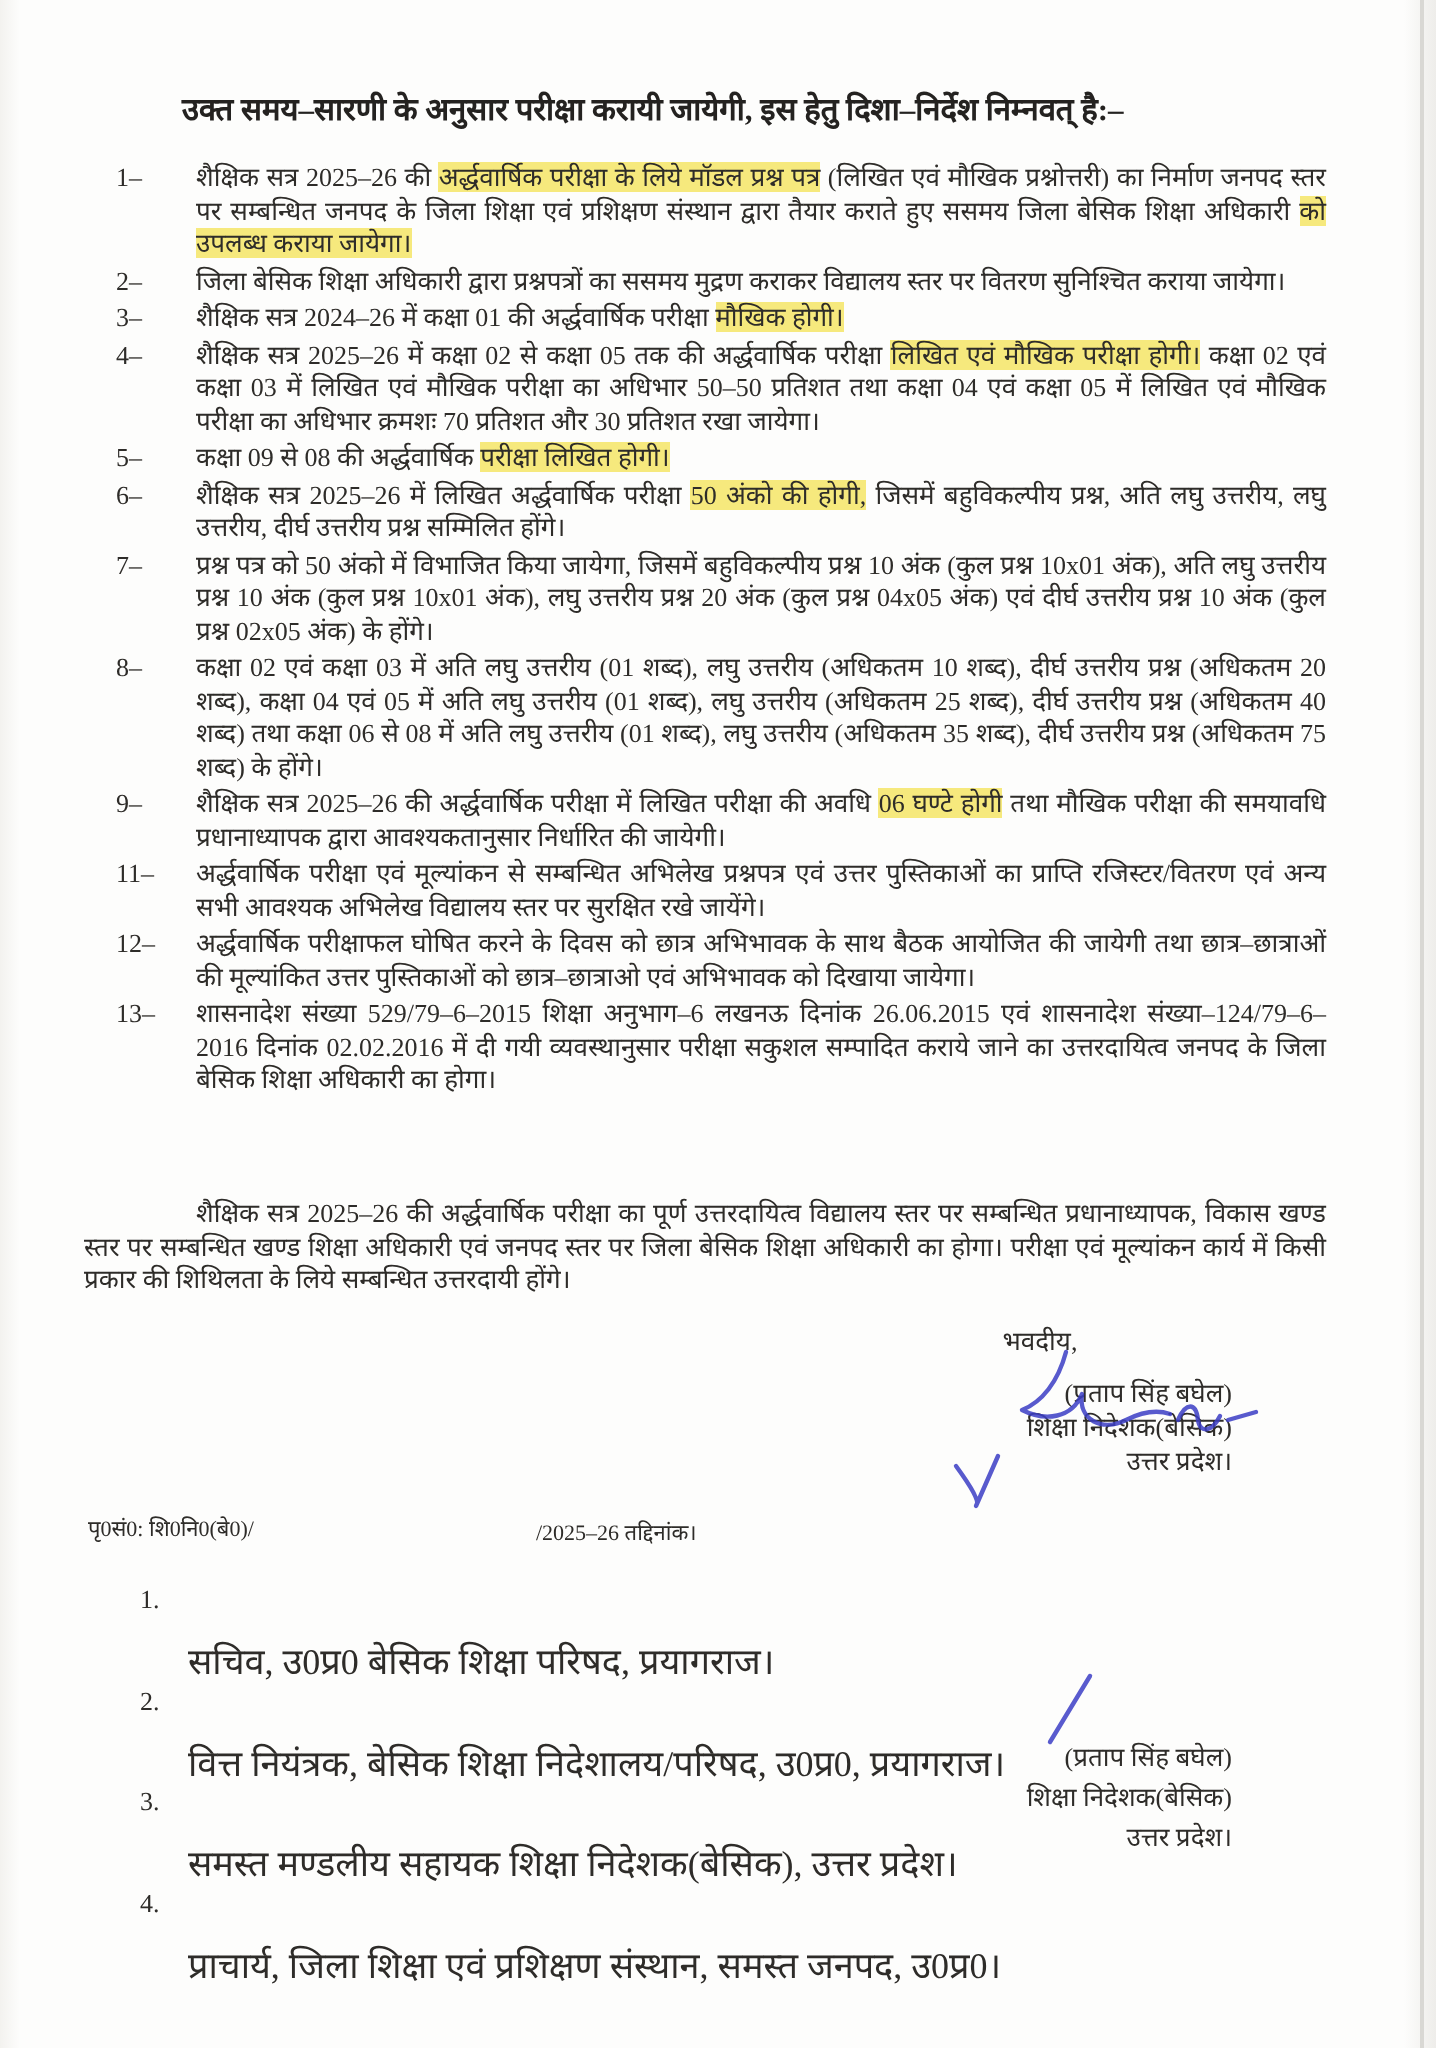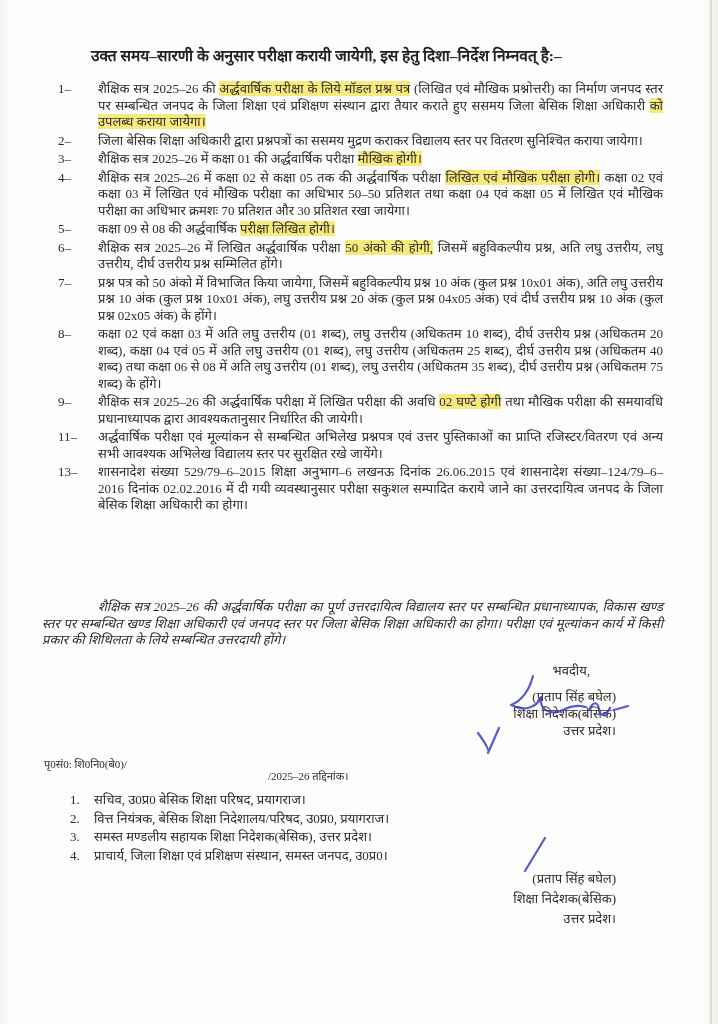--- a/index.html
+++ b/index.html
@@ -16,33 +16,33 @@
   .edge-line{position:absolute;top:0;bottom:0;right:6px;width:2px;background:#d9d8d4;}
   .heading{
     position:absolute;left:55px;top:46px;width:612px;
     font-weight:bold;font-size:15.5px;line-height:20px;color:#242220;margin-left:36px;
   }
   #directives{position:absolute;left:58px;top:81px;width:605px;}
   .dir-row{display:flex;margin-bottom:2px;}
   .dir-num{width:40px;flex:0 0 40px;font-size:13px;line-height:16.5px;color:#2e2c29;}
   .dir-text{flex:1;font-size:13px;line-height:16.5px;text-align:justify;color:#2e2c29;}
   .hl{background:#f6e97d;box-decoration-break:clone;-webkit-box-decoration-break:clone;}
-  #closing{position:absolute;left:42px;top:599px;width:621px;font-style:italic;}
+  #closing{position:absolute;left:42px;top:599px;width:621px;}
   .para{font-size:13px;line-height:16.5px;text-align:justify;text-indent:56px;margin:0 0 2px 0;color:#2e2c29;}
-  .salutation{position:absolute;left:450px;top:661px;width:140px;text-align:right;font-size:13px;color:#2e2c29;}
+  .salutation{position:absolute;left:450px;top:661px;width:140px;text-align:center;font-size:13px;color:#2e2c29;}
   .sig{position:absolute;width:170px;text-align:right;font-size:13px;color:#2e2c29;}
   .sig1{left:446px;top:688px;line-height:17px;}
   .sig2{left:446px;top:869px;line-height:20px;}
   .refline{position:absolute;left:44px;top:756px;width:620px;height:18px;font-size:11px;color:#2e2c29;}
-  .ref-right{position:absolute;left:224px;top:12px;}
+  .ref-right{position:absolute;left:224px;top:2px;}
   .copy-heading{position:absolute;left:84px;top:774px;width:560px;font-size:13px;color:#2e2c29;}
   #copy-list{position:absolute;left:70px;top:792px;width:560px;margin:0;padding:0;list-style:none;}
   .copy-row{display:flex;margin-bottom:3.5px;}
   .copy-num{width:24px;flex:0 0 24px;font-size:13px;line-height:15px;color:#2e2c29;}
-  .copy-text{flex:1;font-size:13px;line-height:15px;color:#2e2c29;}
+  .copy-text{flex:1;font-size:18px;line-height:15px;color:#2e2c29;margin-top:32px;}
   .pen-layer{position:absolute;inset:0;pointer-events:none;}
 </style>
 </head>
 <body>
 
 <div class="page">
 
   <div class="edge-line"></div>
 
   <div class="heading">उक्त समय–सारणी के अनुसार परीक्षा करायी जायेगी, इस हेतु दिशा–निर्देश निम्नवत् है:–</div>
@@ -51,21 +51,21 @@
       <div class="dir-row">
         <span class="dir-num">1–</span>
         <span class="dir-text"><span>शैक्षिक सत्र 2025–26 की </span><span class="hl">अर्द्धवार्षिक परीक्षा के लिये मॉडल प्रश्न पत्र</span><span> (लिखित एवं मौखिक प्रश्नोत्तरी) का निर्माण जनपद स्तर पर सम्बन्धित जनपद के जिला शिक्षा एवं प्रशिक्षण संस्थान द्वारा तैयार कराते हुए ससमय जिला बेसिक शिक्षा अधिकारी </span><span class="hl">को उपलब्ध कराया जायेगा।</span></span>
       </div>
       <div class="dir-row">
         <span class="dir-num">2–</span>
         <span class="dir-text"><span>जिला बेसिक शिक्षा अधिकारी द्वारा प्रश्नपत्रों का ससमय मुद्रण कराकर विद्यालय स्तर पर वितरण सुनिश्चित कराया जायेगा।</span></span>
       </div>
       <div class="dir-row">
         <span class="dir-num">3–</span>
-        <span class="dir-text"><span>शैक्षिक सत्र 2025–26 में कक्षा 01 की अर्द्धवार्षिक परीक्षा </span><span class="hl">मौखिक होगी।</span></span>
+        <span class="dir-text"><span>शैक्षिक सत्र 2024–26 में कक्षा 01 की अर्द्धवार्षिक परीक्षा </span><span class="hl">मौखिक होगी।</span></span>
       </div>
       <div class="dir-row">
         <span class="dir-num">4–</span>
         <span class="dir-text"><span>शैक्षिक सत्र 2025–26 में कक्षा 02 से कक्षा 05 तक की अर्द्धवार्षिक परीक्षा </span><span class="hl">लिखित एवं मौखिक परीक्षा होगी।</span><span> कक्षा 02 एवं कक्षा 03 में लिखित एवं मौखिक परीक्षा का अधिभार 50–50 प्रतिशत तथा कक्षा 04 एवं कक्षा 05 में लिखित एवं मौखिक परीक्षा का अधिभार क्रमशः 70 प्रतिशत और 30 प्रतिशत रखा जायेगा।</span></span>
       </div>
       <div class="dir-row">
         <span class="dir-num">5–</span>
         <span class="dir-text"><span>कक्षा 09 से 08 की अर्द्धवार्षिक </span><span class="hl">परीक्षा लिखित होगी।</span></span>
       </div>
       <div class="dir-row">
@@ -75,25 +75,29 @@
       <div class="dir-row">
         <span class="dir-num">7–</span>
         <span class="dir-text"><span>प्रश्न पत्र को 50 अंको में विभाजित किया जायेगा, जिसमें बहुविकल्पीय प्रश्न 10 अंक (कुल प्रश्न 10x01 अंक), अति लघु उत्तरीय प्रश्न 10 अंक (कुल प्रश्न 10x01 अंक), लघु उत्तरीय प्रश्न 20 अंक (कुल प्रश्न 04x05 अंक) एवं दीर्घ उत्तरीय प्रश्न 10 अंक (कुल प्रश्न 02x05 अंक) के होंगे।</span></span>
       </div>
       <div class="dir-row">
         <span class="dir-num">8–</span>
         <span class="dir-text"><span>कक्षा 02 एवं कक्षा 03 में अति लघु उत्तरीय (01 शब्द), लघु उत्तरीय (अधिकतम 10 शब्द), दीर्घ उत्तरीय प्रश्न (अधिकतम 20 शब्द), कक्षा 04 एवं 05 में अति लघु उत्तरीय (01 शब्द), लघु उत्तरीय (अधिकतम 25 शब्द), दीर्घ उत्तरीय प्रश्न (अधिकतम 40 शब्द) तथा कक्षा 06 से 08 में अति लघु उत्तरीय (01 शब्द), लघु उत्तरीय (अधिकतम 35 शब्द), दीर्घ उत्तरीय प्रश्न (अधिकतम 75 शब्द) के होंगे।</span></span>
       </div>
       <div class="dir-row">
         <span class="dir-num">9–</span>
-        <span class="dir-text"><span>शैक्षिक सत्र 2025–26 की अर्द्धवार्षिक परीक्षा में लिखित परीक्षा की अवधि </span><span class="hl">02 घण्टे होगी</span><span> तथा मौखिक परीक्षा की समयावधि प्रधानाध्यापक द्वारा आवश्यकतानुसार निर्धारित की जायेगी।</span></span>
+        <span class="dir-text"><span>शैक्षिक सत्र 2025–26 की अर्द्धवार्षिक परीक्षा में लिखित परीक्षा की अवधि </span><span class="hl">06 घण्टे होगी</span><span> तथा मौखिक परीक्षा की समयावधि प्रधानाध्यापक द्वारा आवश्यकतानुसार निर्धारित की जायेगी।</span></span>
       </div>
       <div class="dir-row">
         <span class="dir-num">11–</span>
         <span class="dir-text"><span>अर्द्धवार्षिक परीक्षा एवं मूल्यांकन से सम्बन्धित अभिलेख प्रश्नपत्र एवं उत्तर पुस्तिकाओं का प्राप्ति रजिस्टर/वितरण एवं अन्य सभी आवश्यक अभिलेख विद्यालय स्तर पर सुरक्षित रखे जायेंगे।</span></span>
+      </div>
+      <div class="dir-row">
+        <span class="dir-num">12–</span>
+        <span class="dir-text"><span>अर्द्धवार्षिक परीक्षाफल घोषित करने के दिवस को छात्र अभिभावक के साथ बैठक आयोजित की जायेगी तथा छात्र–छात्राओं की मूल्यांकित उत्तर पुस्तिकाओं को छात्र–छात्राओ एवं अभिभावक को दिखाया जायेगा।</span></span>
       </div>
       <div class="dir-row">
         <span class="dir-num">13–</span>
         <span class="dir-text"><span>शासनादेश संख्या 529/79–6–2015 शिक्षा अनुभाग–6 लखनऊ दिनांक 26.06.2015 एवं शासनादेश संख्या–124/79–6–2016 दिनांक 02.02.2016 में दी गयी व्यवस्थानुसार परीक्षा सकुशल सम्पादित कराये जाने का उत्तरदायित्व जनपद के जिला बेसिक शिक्षा अधिकारी का होगा।</span></span>
       </div>
     </div>
 
   <div id="closing">
     <p class="para">शैक्षिक सत्र 2025–26 की अर्द्धवार्षिक परीक्षा का पूर्ण उत्तरदायित्व विद्यालय स्तर पर सम्बन्धित प्रधानाध्यापक, विकास खण्ड स्तर पर सम्बन्धित खण्ड शिक्षा अधिकारी एवं जनपद स्तर पर जिला बेसिक शिक्षा अधिकारी का होगा। परीक्षा एवं मूल्यांकन कार्य में किसी प्रकार की शिथिलता के लिये सम्बन्धित उत्तरदायी होंगे।</p>
   </div>

